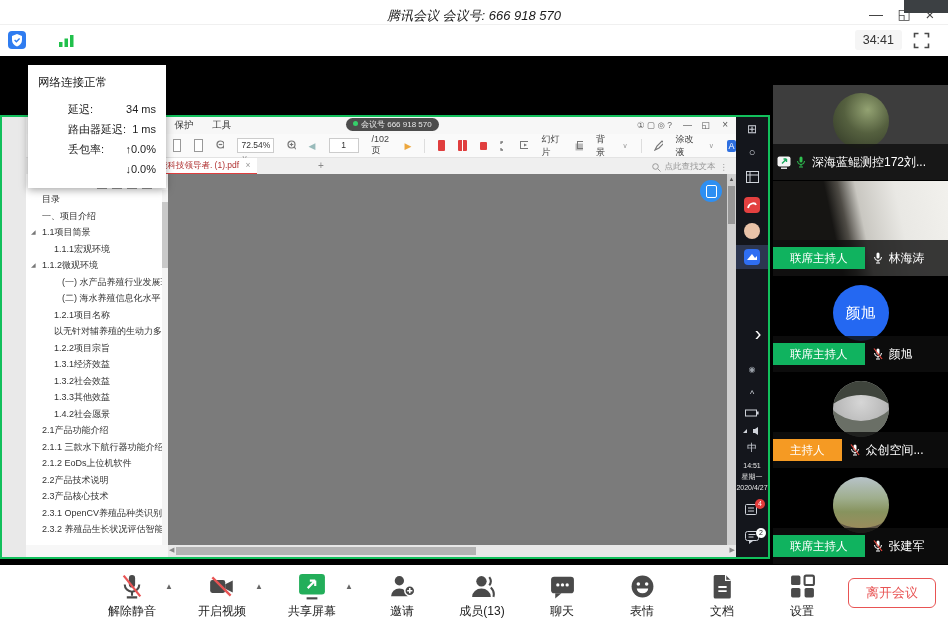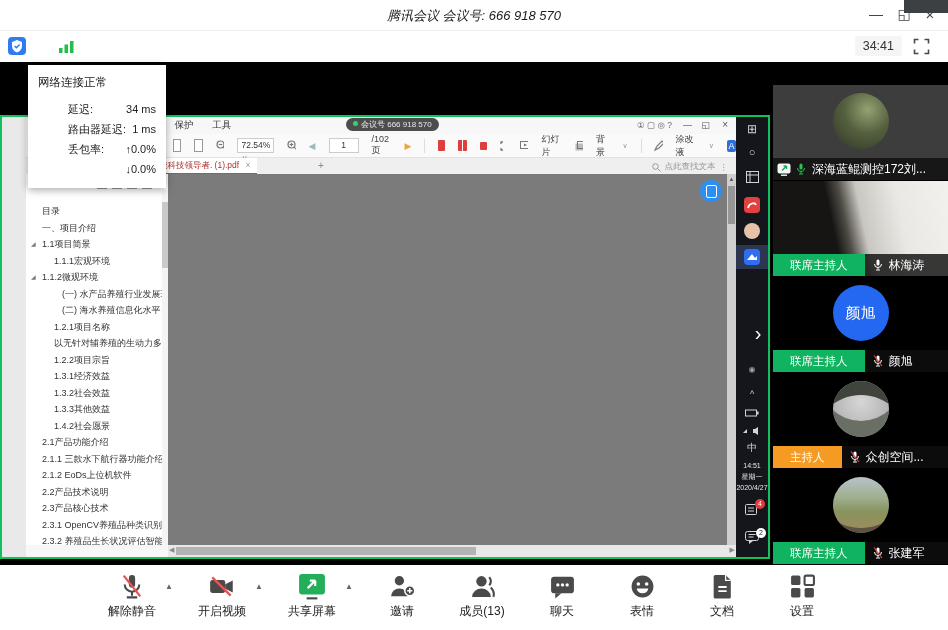--- a/index.html
+++ b/index.html
@@ -4,42 +4,42 @@
 <style>
   html,body{margin:0;padding:0;background:#222;}
   #app{position:relative;width:948px;height:630px;overflow:hidden;background:#000;
        font-family:"Liberation Sans",sans-serif;-webkit-font-smoothing:antialiased;}
   .abs{position:absolute;}
   
   .titlebar{position:absolute;left:0;top:0;width:948px;height:30px;background:#fff;}
   .title-text{position:absolute;left:0;right:0;top:7px;text-align:center;font-size:13px;color:#1a1a1a;font-style:italic;}
   .winctl{position:absolute;top:6px;font-size:14px;color:#444;width:20px;text-align:center;cursor:default;}
   .dark-corner{position:absolute;right:0;top:0;width:44px;height:13px;background:#3c4043;}
-  .statusbar{position:absolute;left:0;top:30px;width:948px;height:32px;background:#fff;border-top:1px solid #f0f0f0;box-sizing:border-box;}
+  .statusbar{position:absolute;left:0;top:24px;width:948px;height:32px;background:#fff;border-top:1px solid #f0f0f0;box-sizing:border-box;}
   .timerbox{position:absolute;right:46px;top:5px;height:20px;line-height:20px;padding:0 8px;background:#f5f5f5;border-radius:3px;font-size:12.5px;color:#333;}
   
   .shared{position:absolute;left:0;top:115px;width:770px;height:444px;border:2px solid #12c05c;box-sizing:border-box;background:#e9e9e9;overflow:hidden;}
   .leftstrip{position:absolute;left:0;top:0;width:24px;height:440px;background:#f3f3f3;border-right:1px solid #ddd;}
   .pdfwin{position:absolute;left:24px;top:0;width:710px;height:440px;background:#f7f7f7;}
   .menurow{position:absolute;left:0;top:0;width:710px;height:17px;background:#f7f7f7;font-size:9.5px;color:#333;}
   .menuitem{display:inline-block;margin:2px 8px 0 8px;}
   .meetbadge{position:absolute;left:320px;top:1px;height:13px;line-height:13px;padding:0 7px;background:#4d4d4d;border-radius:7px;color:#e8e8e8;font-size:8px;white-space:nowrap;}
   .greendot{display:inline-block;width:5px;height:5px;border-radius:50%;background:#35d06a;margin-right:3px;vertical-align:1px;}
   .toolrow{position:absolute;left:0;top:17px;width:710px;height:24px;background:#fafafa;border-bottom:1px solid #e3e3e3;display:flex;align-items:center;font-size:9px;color:#444;gap:13px;padding-left:6px;box-sizing:border-box;}
   .vsep{width:1px;height:14px;background:#ddd;}
   .tbox{border:1px solid #ccc;background:#fff;height:13px;line-height:13px;padding:0 3px;font-size:8.5px;color:#333;}
   .redicon{width:9px;height:11px;background:#e03e3e;border-radius:1px;display:inline-block;}
   .grayicon{width:9px;height:11px;border:1px solid #999;background:#fff;display:inline-block;}
   .tabrow{position:absolute;left:0;top:41px;width:710px;height:16px;background:#efefef;border-bottom:1px solid #dcdcdc;font-size:8.5px;color:#666;}
   .tab-active{position:absolute;left:14px;top:0;height:15px;line-height:15px;background:#fff;padding:0 6px;border-bottom:2px solid #e03e3e;color:#b03030;white-space:nowrap;}
   .content{position:absolute;left:0;top:57px;width:710px;height:371px;}
   .bmpanel{position:absolute;left:0;top:0;width:142px;height:371px;background:#fff;border-right:1px solid #ddd;overflow:hidden;}
   .bmhead{height:15px;display:flex;align-items:center;font-size:9px;color:#555;padding:2px 6px 0 6px;gap:5px;}
   .bmico{width:8px;height:8px;border:1px solid #999;font-size:6px;line-height:7px;text-align:center;color:#777;}
-  .bmlist{margin-top:12px;font-size:9px;color:#333;}
+  .bmlist{margin-top:0;font-size:9px;color:#333;}
   .bmi{height:16.5px;line-height:16.5px;white-space:nowrap;overflow:hidden;position:relative;}
   .ind1{padding-left:16px;} .ind2{padding-left:28px;} .ind3{padding-left:36px;}
   .bmarrow::before{content:"◢";position:absolute;left:5px;top:0;font-size:6px;color:#777;}
   .bmscroll{position:absolute;right:0;top:16px;width:6px;height:355px;background:#f4f4f4;}
   .bmthumb{position:absolute;right:0;top:12px;width:6px;height:66px;background:#c9c9c9;}
   .docarea{position:absolute;left:142px;top:0;width:568px;height:371px;background:#7b7b7b;}
   .page{position:absolute;left:141px;top:2px;width:316px;height:369px;background:#fff;box-shadow:0 0 6px rgba(0,0,0,.5);overflow:hidden;}
   .wave{position:absolute;left:22px;top:18px;width:272px;height:300px;
         background:
          radial-gradient(90% 70% at 22% 12%,rgba(235,246,248,.95) 0%,rgba(235,246,248,0) 55%),
@@ -67,21 +67,21 @@
   .tbi{position:absolute;left:0;width:32px;text-align:center;}
   .appic{position:absolute;left:8px;width:16px;height:16px;border-radius:4px;}
   .trayclock{position:absolute;left:0;width:32px;text-align:center;font-size:7px;line-height:10px;color:#e8e8e8;}
   .badge-red{position:absolute;width:10px;height:10px;border-radius:50%;background:#e23b3b;color:#fff;font-size:7px;line-height:10px;text-align:center;}
   
   .netpopup{position:absolute;left:28px;top:65px;width:118px;background:#fff;box-shadow:0 2px 8px rgba(0,0,0,.35);padding:10px 10px 9px 10px;z-index:30;}
   .nettitle{font-size:11.5px;color:#1a1a1a;margin-bottom:9px;}
   .netrow{display:flex;justify-content:space-between;font-size:11px;color:#222;line-height:20px;margin-left:30px;}
   
   .tile{position:absolute;left:773px;width:175px;height:95px;background:#000;overflow:hidden;}
-  .tlabel{position:absolute;left:0;bottom:0;right:0;height:22px;background:rgba(15,15,15,.82);display:flex;align-items:center;color:#fff;font-size:12px;white-space:nowrap;overflow:hidden;margin-top:43px;}
+  .tlabel{position:absolute;left:0;bottom:0;right:0;height:36px;background:rgba(15,15,15,.82);display:flex;align-items:center;color:#fff;font-size:12px;white-space:nowrap;overflow:hidden;margin-top:43px;}
   .rbadge{height:22px;line-height:22px;padding:0 17px;font-size:11.5px;color:#fff;flex:0 0 auto;}
   .avatar{position:absolute;left:50%;top:33px;transform:translate(-50%,-50%) ;width:56px;height:56px;border-radius:50%;}
   .tile .avatar{top:36px;}
   .name{margin-left:5px;overflow:hidden;text-overflow:ellipsis;}
   
   .bottombar{position:absolute;left:0;top:565px;width:948px;height:65px;background:#fff;}
   .tools{position:absolute;left:104px;top:8px;display:flex;gap:24px;}
   .tool{position:relative;display:flex;flex-direction:column;align-items:center;width:56px;cursor:default;}
   .tool .lbl{font-size:12px;color:#222;margin-top:3px;white-space:nowrap;}
   .tool .caret{position:absolute;right:-13px;top:9px;font-size:8px;color:#666;}
@@ -516,15 +516,16 @@
       <div class="tool">
         <svg width="27" height="27" viewBox="0 0 26 25">
             <rect x="2" y="2" width="9" height="9" rx="1.5" fill="#4a4a4a"></rect>
             <rect x="15" y="2" width="9" height="9" rx="1.5" fill="none" stroke="#4a4a4a" stroke-width="2"></rect>
             <rect x="2" y="14" width="9" height="9" rx="1.5" fill="#4a4a4a"></rect>
             <rect x="15" y="14" width="9" height="9" rx="1.5" fill="#4a4a4a"></rect>
           </svg>
         <span class="lbl">设置</span>
       </div>
     </div>
+    <button class="leavebtn">离开会议</button>
   </div>
 
 </div>
 
 </body></html>

